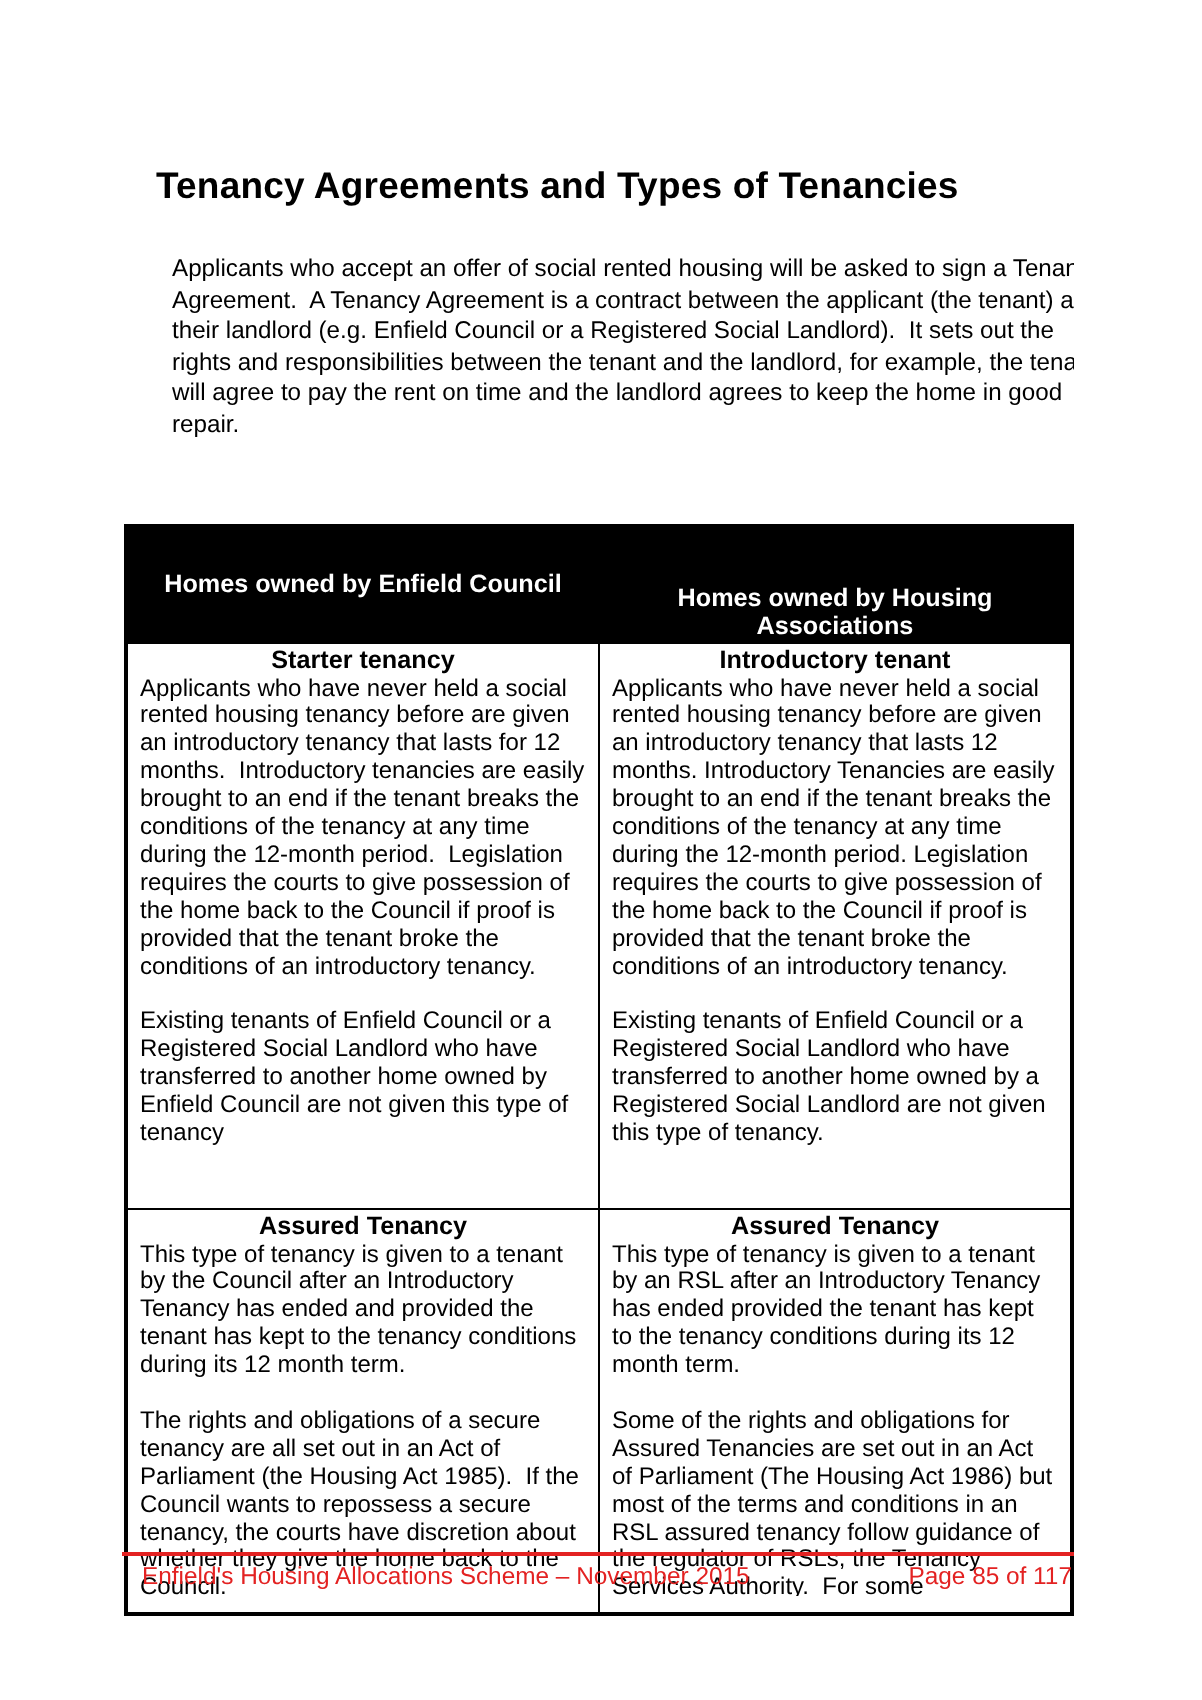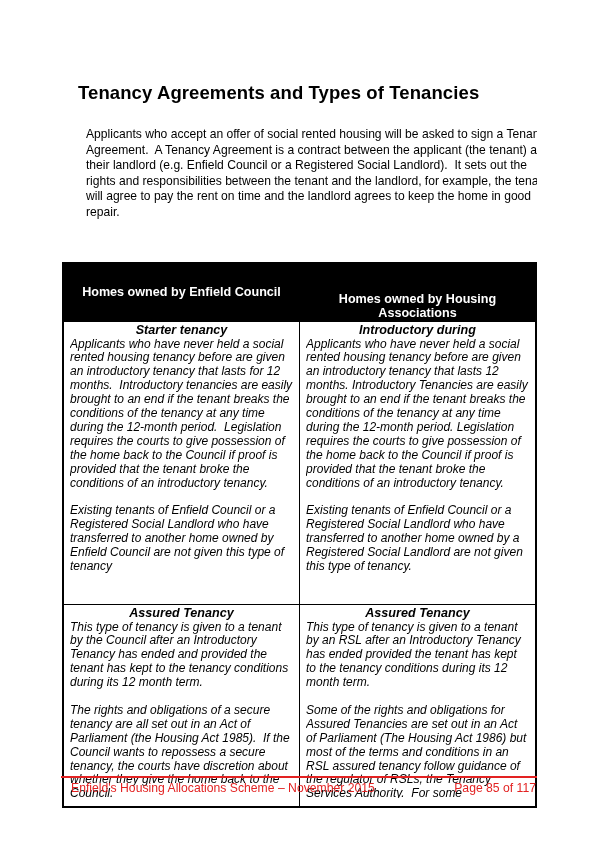--- a/index.html
+++ b/index.html
@@ -66,21 +66,20 @@
     display: block;
     margin: 0 auto;
   }
   .tenancy-table th.hdr-right .hdr-wrap {
     max-width: 180px;
     margin-top: 28px;
   }
   .tenancy-table td {
     vertical-align: top;
     padding: 1px 6px 8px 6px;
-    font-style: italic;
   }
   tr.row-1 { height: 277px; }
   tr.row-2 { height: 196px; }
   .cell-clip {
     overflow: hidden;
     font-size: 12px;
     line-height: 13.9px;
   }
   tr.row-1 .cell-clip { height: 273px; }
   tr.row-2 .cell-clip { height: 192px; }
@@ -135,21 +134,21 @@
       <tr class="row-1">
         <td>
           <div class="cell-clip">
             <div class="cell-title">Starter tenancy</div>
             <p class="cell-para first">Applicants who have never held a social rented housing tenancy before are given an introductory tenancy that lasts for 12 months.  Introductory tenancies are easily brought to an end if the tenant breaks the conditions of the tenancy at any time during the 12-month period.  Legislation requires the courts to give possession of the home back to the Council if proof is provided that the tenant broke the conditions of an introductory tenancy.</p>
             <p class="cell-para">Existing tenants of Enfield Council or a Registered Social Landlord who have transferred to another home owned by Enfield Council are not given this type of tenancy</p>
           </div>
         </td>
         <td>
           <div class="cell-clip">
-            <div class="cell-title">Introductory during</div>
+            <div class="cell-title">Introductory tenant</div>
             <p class="cell-para first">Applicants who have never held a social rented housing tenancy before are given an introductory tenancy that lasts 12 months. Introductory Tenancies are easily brought to an end if the tenant breaks the conditions of the tenancy at any time during the 12-month period. Legislation requires the courts to give possession of the home back to the Council if proof is provided that the tenant broke the conditions of an introductory tenancy.</p>
             <p class="cell-para">Existing tenants of Enfield Council or a Registered Social Landlord who have transferred to another home owned by a Registered Social Landlord are not given this type of tenancy.</p>
           </div>
         </td>
       </tr>
       <tr class="row-2">
         <td>
           <div class="cell-clip">
             <div class="cell-title">Assured Tenancy</div>
             <p class="cell-para first">This type of tenancy is given to a tenant by the Council after an Introductory Tenancy has ended and provided the tenant has kept to the tenancy conditions during its 12 month term.</p>

